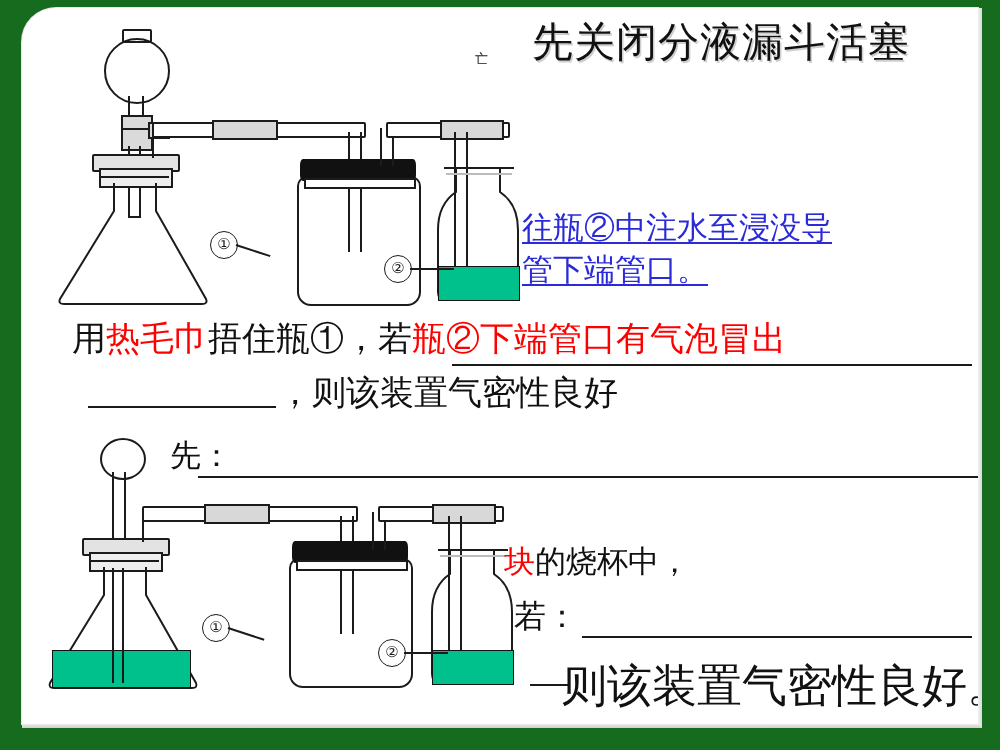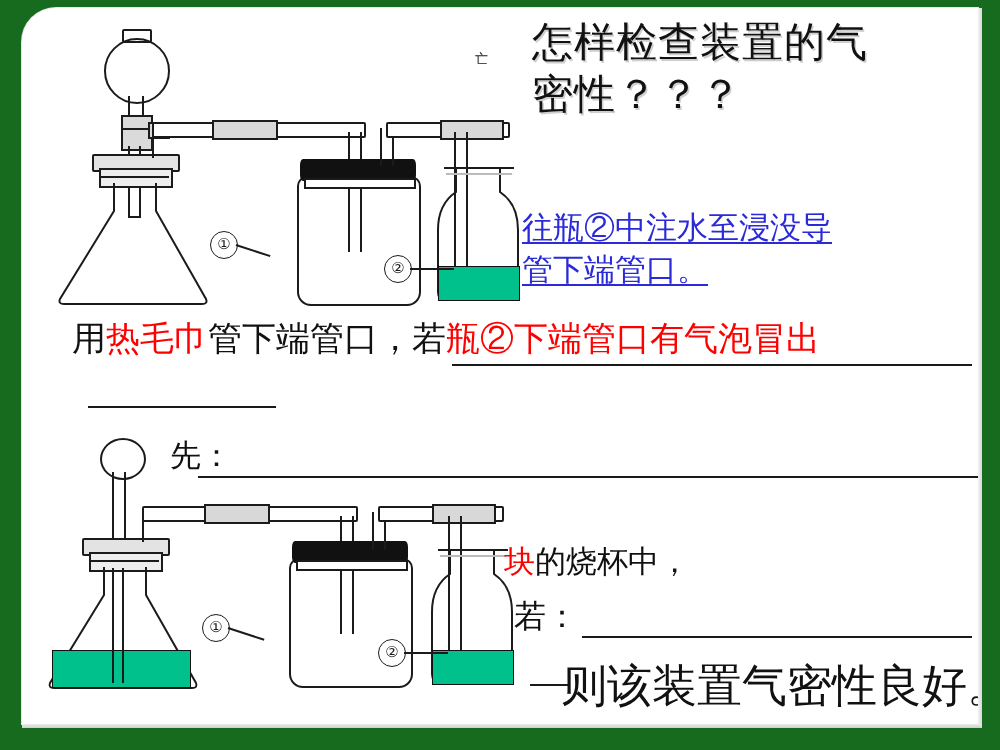--- a/index.html
+++ b/index.html
@@ -113,36 +113,35 @@
 
       <div class="water" style="left:396px;top:250px;width:80px;height:33px;"></div>
 
       <div class="circnum" style="left:168px;top:215px;">①</div>
       <div class="line hl" style="left:194px;top:228px;width:36px;transform:rotate(18deg);transform-origin:left center;"></div>
       <div class="circnum" style="left:342px;top:239px;">②</div>
       <div class="line hl" style="left:368px;top:252px;width:44px;"></div>
     </div>
 
     <div class="txt blk" style="left:510px;top:14px;font-size:41px;letter-spacing:1px;
-                text-shadow:1.5px 1.5px 0 #cfcfcf;">怎样检查装置的气</div>
-    <div class="txt blk" style="left:510px;top:66px;font-size:41px;letter-spacing:1px;
-                text-shadow:1.5px 1.5px 0 #cfcfcf;">密性？？？</div>
+                text-shadow:1.5px 1.5px 0 #cfcfcf;">先关闭分液漏斗活塞</div>
 
     <div class="txt blk" style="left:453px;top:44px;font-size:13px;">亡</div>
 
     <div class="txt blu ul" style="left:500px;top:246px;font-size:31px;">管下端管口。</div>
     <div class="txt blu ul" style="left:500px;top:204px;font-size:31px;">往瓶②中注水至浸没导</div>
 
     <div style="position:absolute;left:50px;top:314px;white-space:nowrap;font-size:34px;line-height:1;">
-      <span class="blk">用</span><span class="red">热毛巾</span><span class="blk">管下端管口，若</span><span class="red" style="position:relative;text-align:right;">瓶②下端管口有气泡冒出</span>
+      <span class="blk">用</span><span class="red">热毛巾</span><span class="blk">捂住瓶①，若</span><span class="red" style="position:relative;text-align:right;">瓶②下端管口有气泡冒出</span>
     </div>
 
     <div class="rule" style="left:430px;top:356px;width:520px;"></div>
 
     <div class="rule" style="left:66px;top:398px;width:188px;"></div>
+    <div class="txt blk" style="left:256px;top:368px;font-size:34px;">，则该装置气密性良好</div>
 
     <div class="txt blk" style="left:148px;top:432px;font-size:31px;">先：</div>
     <div class="rule" style="left:176px;top:468px;width:780px;"></div>
 
     <div style="position:absolute;left:10px;top:420px;width:500px;height:280px;">
 
       <div class="glass" style="left:68px;top:10px;width:42px;height:38px;border-radius:50%;"></div>
 
       <div class="line vl" style="left:80px;top:44px;height:78px;"></div>
       <div class="line vl" style="left:92px;top:44px;height:78px;"></div>

